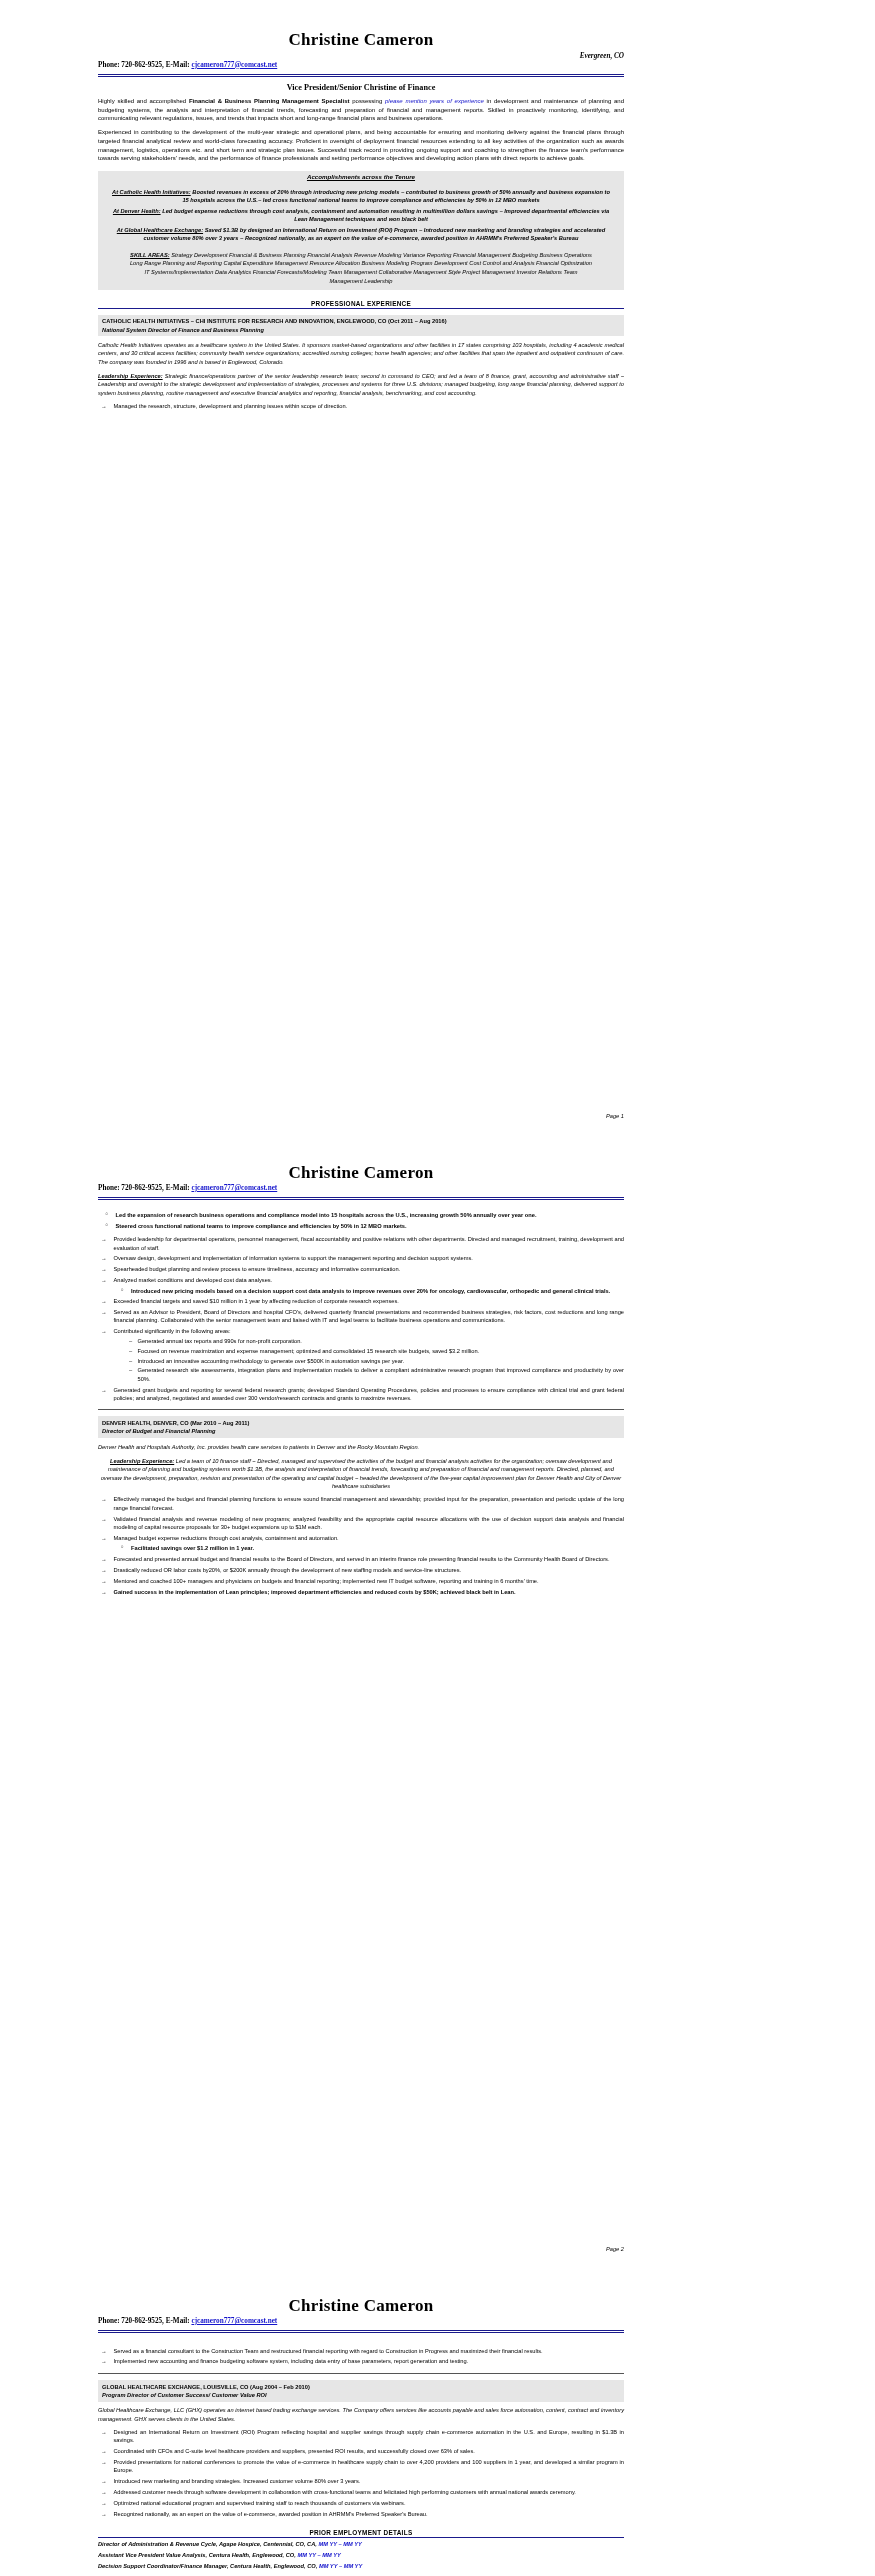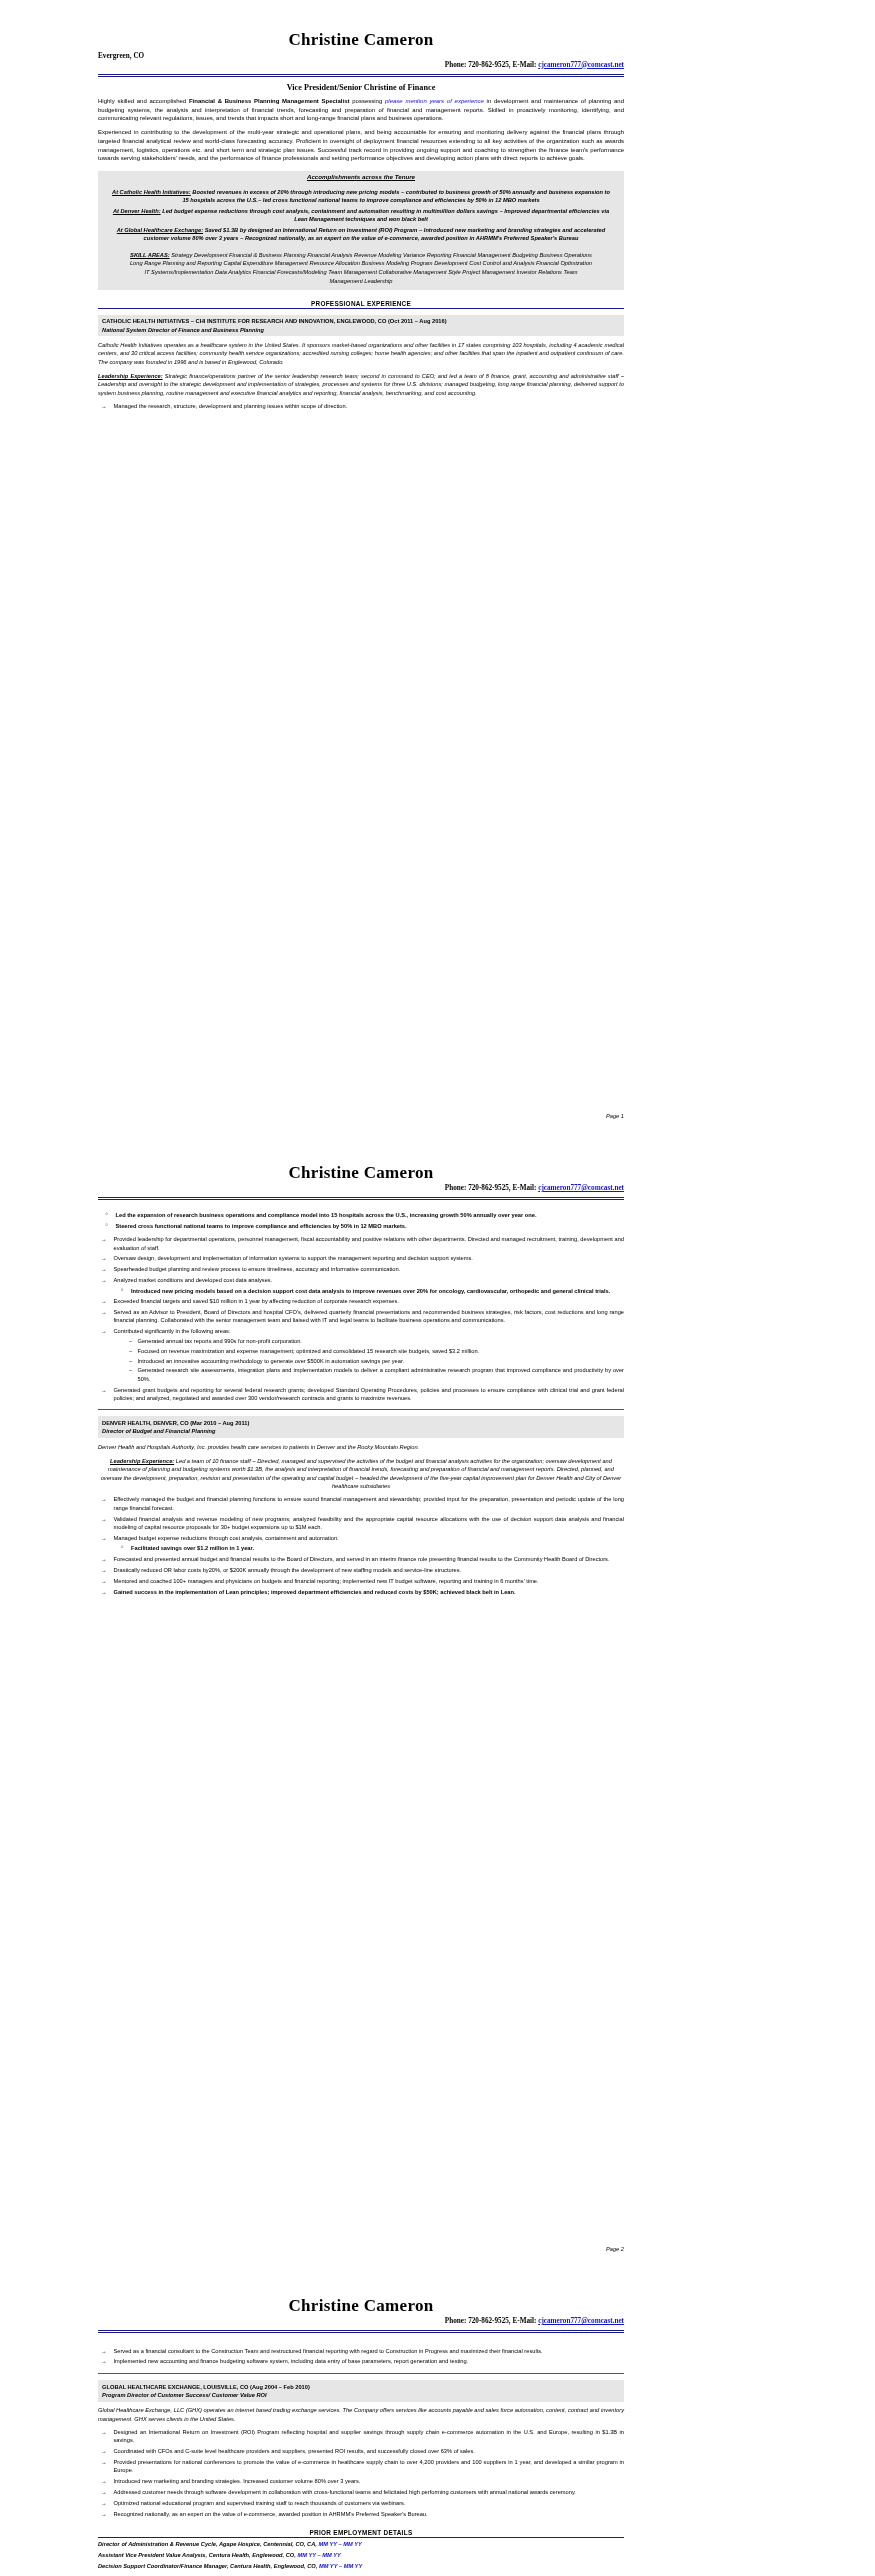--- a/index.html
+++ b/index.html
@@ -23,28 +23,29 @@
   .page-3 { height: 1133px; padding-top: 30px; }
 
   .doc-name {
     text-align: center;
     font-family: "Liberation Serif", serif;
     font-weight: bold;
     font-size: 17px;
     letter-spacing: 0.3px;
   }
   .doc-city {
-    text-align: left;
+    text-align: right;
     font-family: "Liberation Serif", serif;
     font-weight: bold;
     font-size: 7.2px;
     margin-top: 1.5px;
+    font-style: italic;
   }
   .doc-contact {
-    text-align: right;
+    text-align: left;
     font-family: "Liberation Serif", serif;
     font-weight: bold;
     font-size: 7.2px;
     margin-top: 1px;
   }
   .doc-contact .email { color: #1515cc; text-decoration: underline; }
 
   .hr-thick {
     border: none;
     border-top: 1px solid #1a1a8c;

